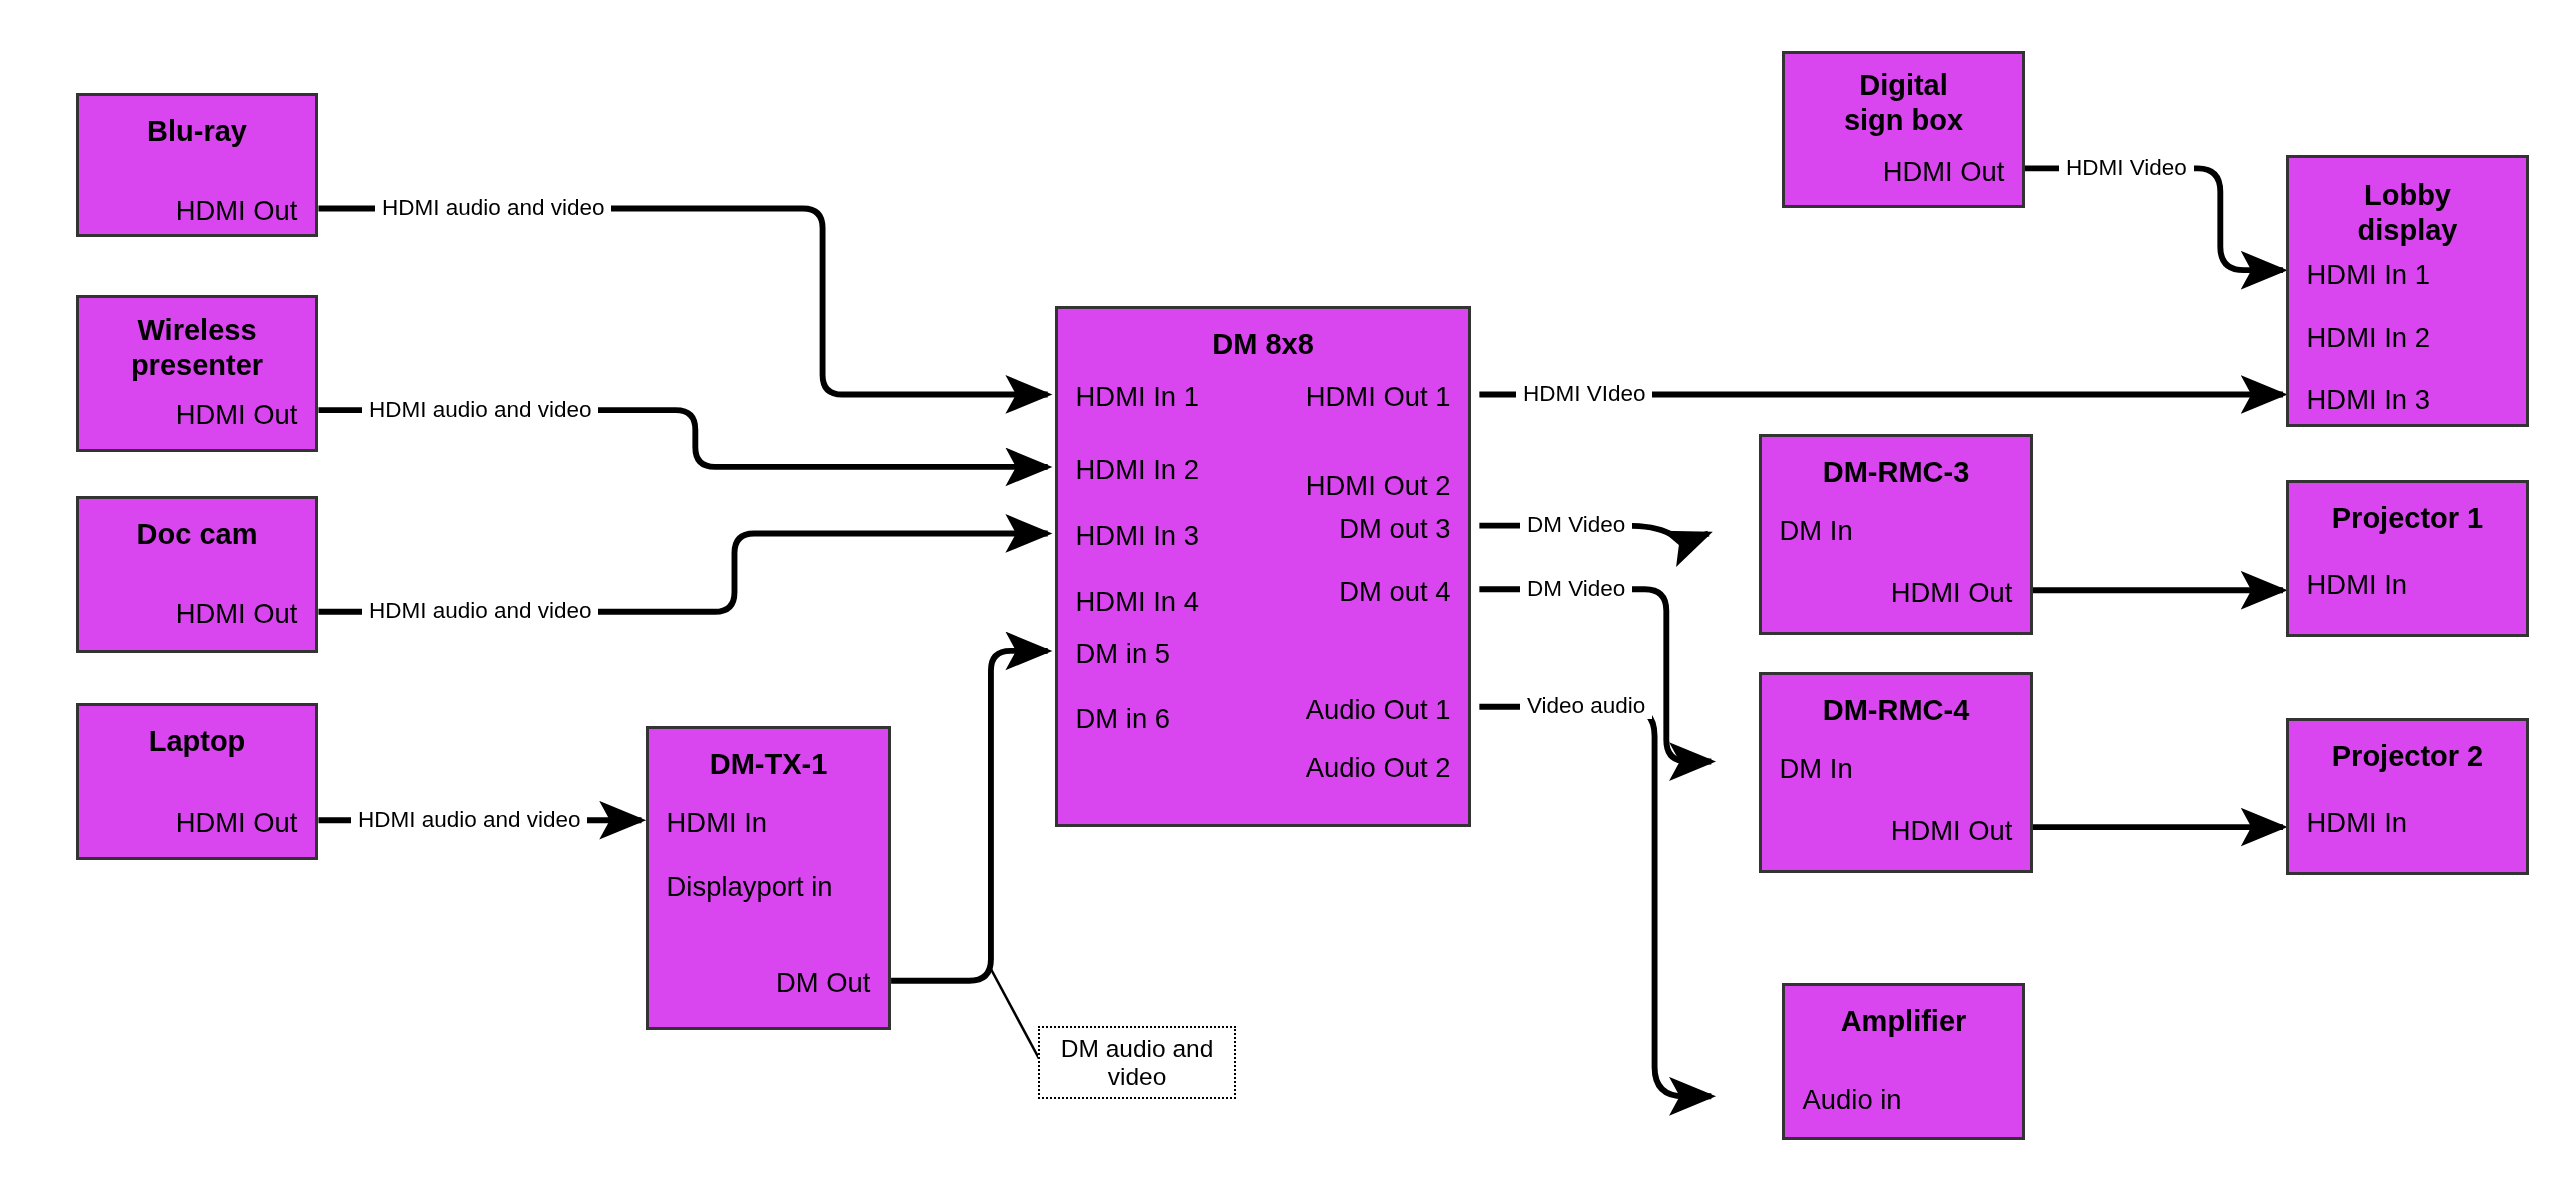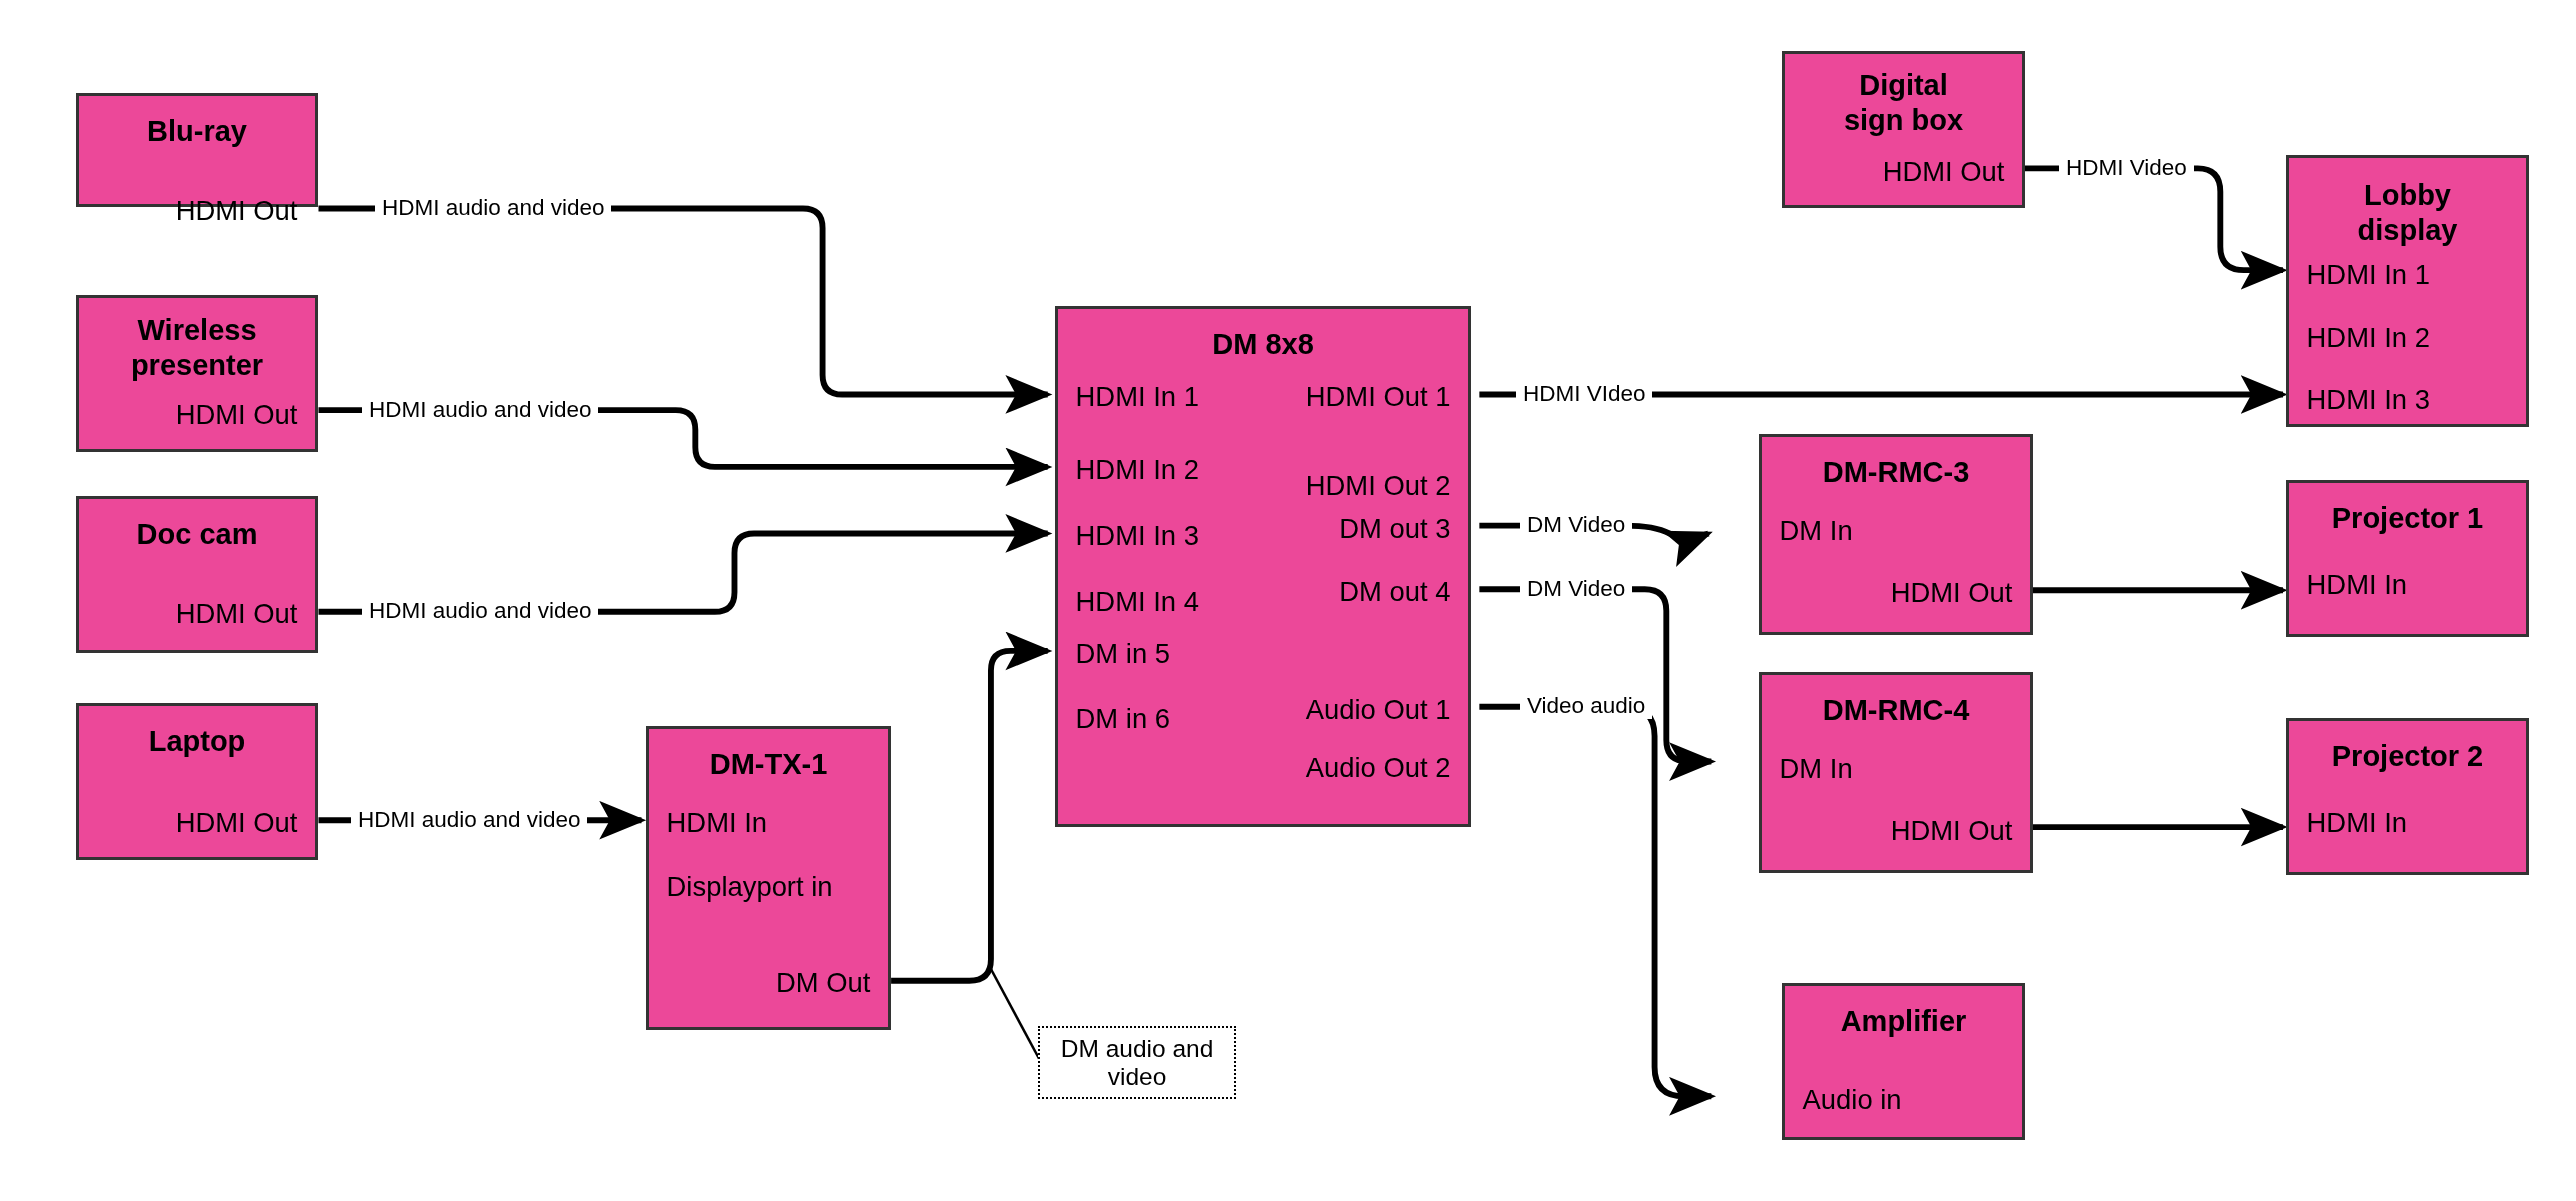--- a/index.html
+++ b/index.html
@@ -20,21 +20,21 @@
     position:absolute;
     left:0; top:0;
     width:2576px;
     height:1201px;
     pointer-events:none;
   }
   .node{
     position:absolute;
     box-sizing:border-box;
     border:3.9px solid #333333;
-    background:#ec4899;
+    background:#d946ef;
     z-index:2;
   }
   .node-title{
     position:absolute;
     left:0; right:0;
     text-align:center;
     font-weight:bold;
     font-size:29px;
     line-height:35px;
     color:#000000;
@@ -104,21 +104,21 @@
 
     <path d="M1511,722 L1660,722 Q1690,722 1690,752 L1690,1090 Q1690,1120 1720,1120 L1748,1120" stroke="#000000" stroke-width="6" fill="none" marker-end="url(#arrow)"></path>
 
     <path d="M2068,172 L2245,172 Q2268,172 2268,196 L2268,252 Q2268,276 2292,276 L2332,276" stroke="#000000" stroke-width="6" fill="none" marker-end="url(#arrow)"></path>
 
     <path d="M2073,603 L2332,603" stroke="#000000" stroke-width="6" fill="none" marker-end="url(#arrow)"></path>
 
     <path d="M2073,845 L2332,845" stroke="#000000" stroke-width="6" fill="none" marker-end="url(#arrow)"></path>
   </svg>
 
-  <div class="node" style="left:76px; top:93px; width:242px; height:114px;">
+  <div class="node" style="left:76px; top:93px; width:242px; height:144px;">
     <div class="node-title" style="top:17.6px;">Blu-ray</div>
     <div class="port right" style="top:99px;">HDMI Out</div>
   </div>
 
   <div class="node" style="left:76px; top:295px; width:242px; height:157px;">
     <div class="node-title" style="top:14.7px; padding:0 25.5px;">Wireless presenter</div>
     <div class="port right" style="top:101px;">HDMI Out</div>
   </div>
 
   <div class="node" style="left:76px; top:496px; width:242px; height:157px;">

